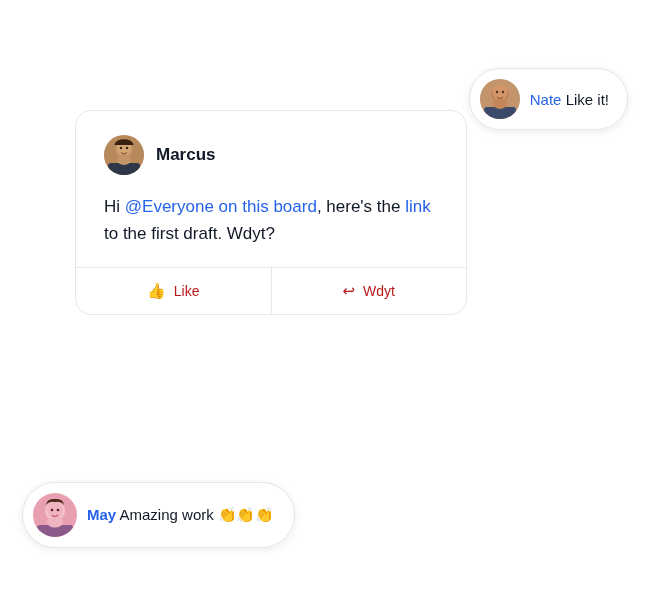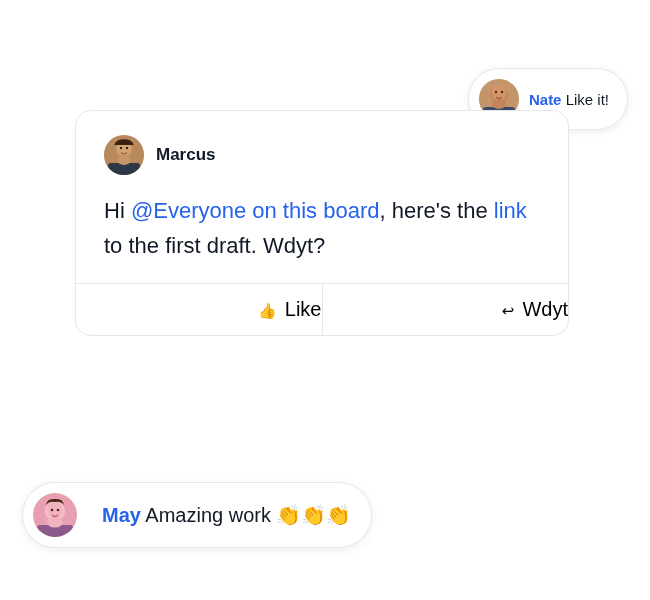--- a/index.html
+++ b/index.html
@@ -10,21 +10,21 @@
       background: #ffffff;
       font-family: -apple-system, BlinkMacSystemFont, 'Segoe UI', sans-serif;
       position: relative;
       overflow: hidden;
     }
 
     .main-card {
       position: absolute;
       top: 110px;
       left: 75px;
-      width: 494px;
+      width: 392px;
       background: #ffffff;
       border: 1.5px solid #e5e7eb;
       border-radius: 16px;
       overflow: hidden;
     }
 
     .card-body {
       padding: 24px 28px 20px 28px;
     }
 
@@ -44,21 +44,21 @@
       background: #d1d5db;
     }
 
     .author-name {
       font-size: 17px;
       font-weight: 600;
       color: #111827;
     }
 
     .message-text {
-      font-size: 22px;
+      font-size: 17px;
       line-height: 1.6;
       color: #111827;
       margin-top: 12px;
     }
 
     .mention {
       color: #2563eb;
       font-weight: 500;
     }
 
@@ -70,24 +70,24 @@
     .card-actions {
       display: flex;
       border-top: 1.5px solid #e5e7eb;
     }
 
     .action-btn {
       flex: 1;
       padding: 14px 0;
       display: flex;
       align-items: center;
-      justify-content: flex-end;
+      justify-content: center;
       gap: 8px;
-      font-size: 20px;
-      color: #000000;
+      font-size: 14px;
+      color: #b91c1c;
       cursor: pointer;
       background: none;
       border: none;
       font-family: inherit;
     }
 
     .action-btn:first-child {
       border-right: 1.5px solid #e5e7eb;
     }
 
@@ -116,21 +116,21 @@
     }
 
     .nate-text {
       font-size: 15px;
       color: #111827;
       white-space: nowrap;
     }
 
     .nate-name {
       color: #2563eb;
-      font-weight: 700;
+      font-weight: 400;
     }
 
     
     .may-bubble {
       position: absolute;
       bottom: 52px;
       left: 22px;
       display: flex;
       align-items: center;
       gap: 10px;
@@ -143,24 +143,23 @@
 
     .may-avatar {
       width: 44px;
       height: 44px;
       border-radius: 50%;
       overflow: hidden;
       flex-shrink: 0;
     }
 
     .may-text {
-      font-size: 20px;
+      font-size: 15px;
       color: #111827;
       white-space: nowrap;
-      margin-left: 15px;
     }
 
     .may-name {
       color: #2563eb;
       font-weight: 600;
     }
 
     
     .icon-like::before {
       content: '👍';

